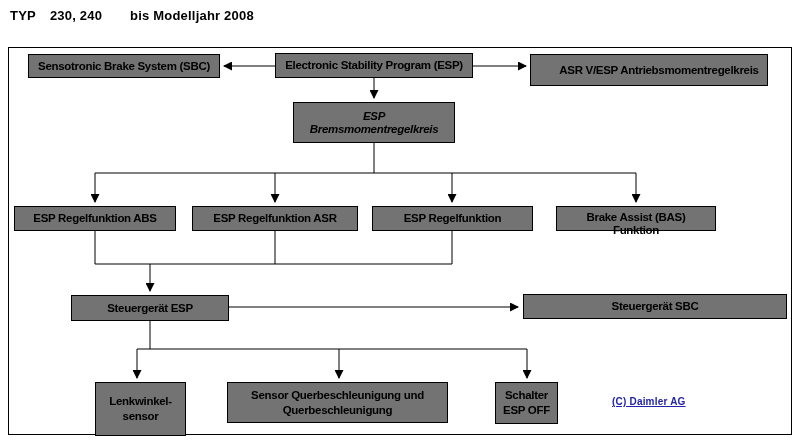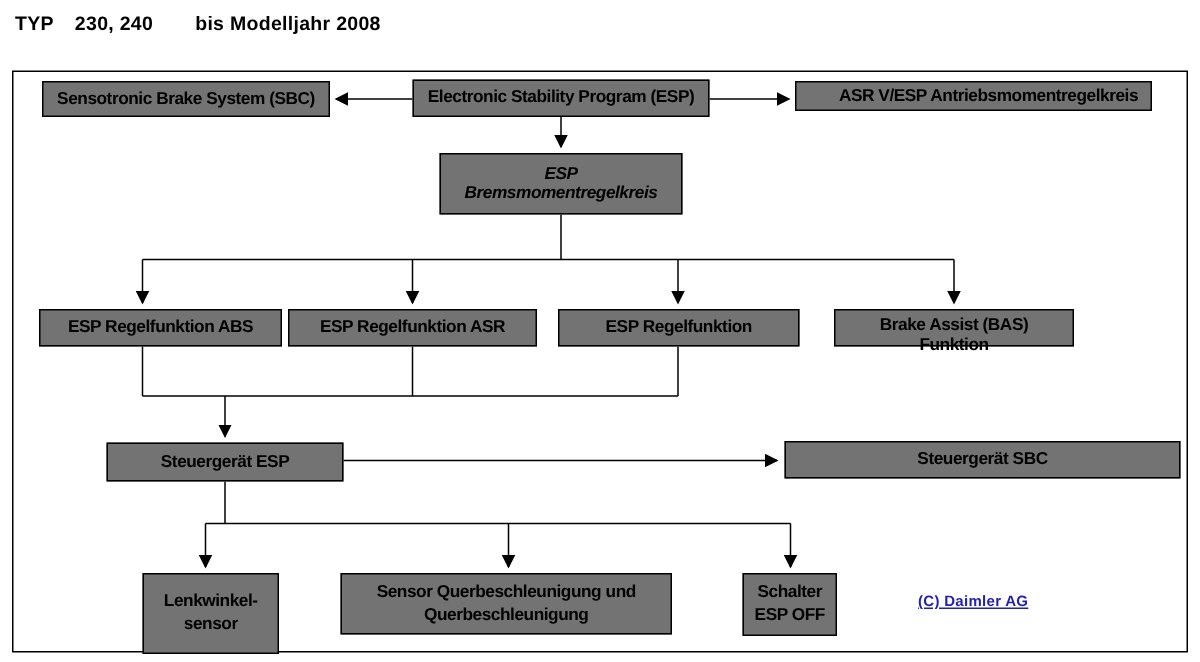--- a/index.html
+++ b/index.html
@@ -48,23 +48,23 @@
     letter-spacing: -0.3px;
     color: #000;
     line-height: 13px;
     white-space: nowrap;
     overflow: visible;
   }
   .node span { display: block; }
   
   .n-sbc        { left: 28px;  top: 54px;  width: 192px; height: 24px; }
   .n-esp        { left: 275px; top: 53px;  width: 198px; height: 25px; }
-  .n-asr        { left: 530px; top: 54px;  width: 238px; height: 20px; padding-left: 20px; }
+  .n-asr        { left: 530px; top: 54px;  width: 238px; height: 32px; padding-left: 20px; }
   .n-brems      { left: 293px; top: 102px; width: 162px; height: 41px; font-style: italic; }
-  .n-abs        { left: 26px;  top: 206px; width: 162px; height: 25px; }
+  .n-abs        { left: 14px;  top: 206px; width: 162px; height: 25px; }
   .n-asrfunc    { left: 192px; top: 206px; width: 166px; height: 25px; }
   .n-espfunc    { left: 372px; top: 206px; width: 161px; height: 25px; }
   .n-bas        { left: 556px; top: 206px; width: 160px; height: 25px;
                   justify-content: flex-start; padding-top: 4px; }
   .n-sgesp      { left: 71px;  top: 295px; width: 158px; height: 26px; }
   .n-sgsbc      { left: 523px; top: 294px; width: 264px; height: 25px; }
   .n-lenk       { left: 95px;  top: 382px; width: 91px;  height: 54px; line-height: 15px; }
   .n-dreh       { left: 227px; top: 382px; width: 221px; height: 41px; line-height: 15px; }
   .n-schalter   { left: 495px; top: 382px; width: 63px;  height: 42px; line-height: 15px; }
   .copyright {

